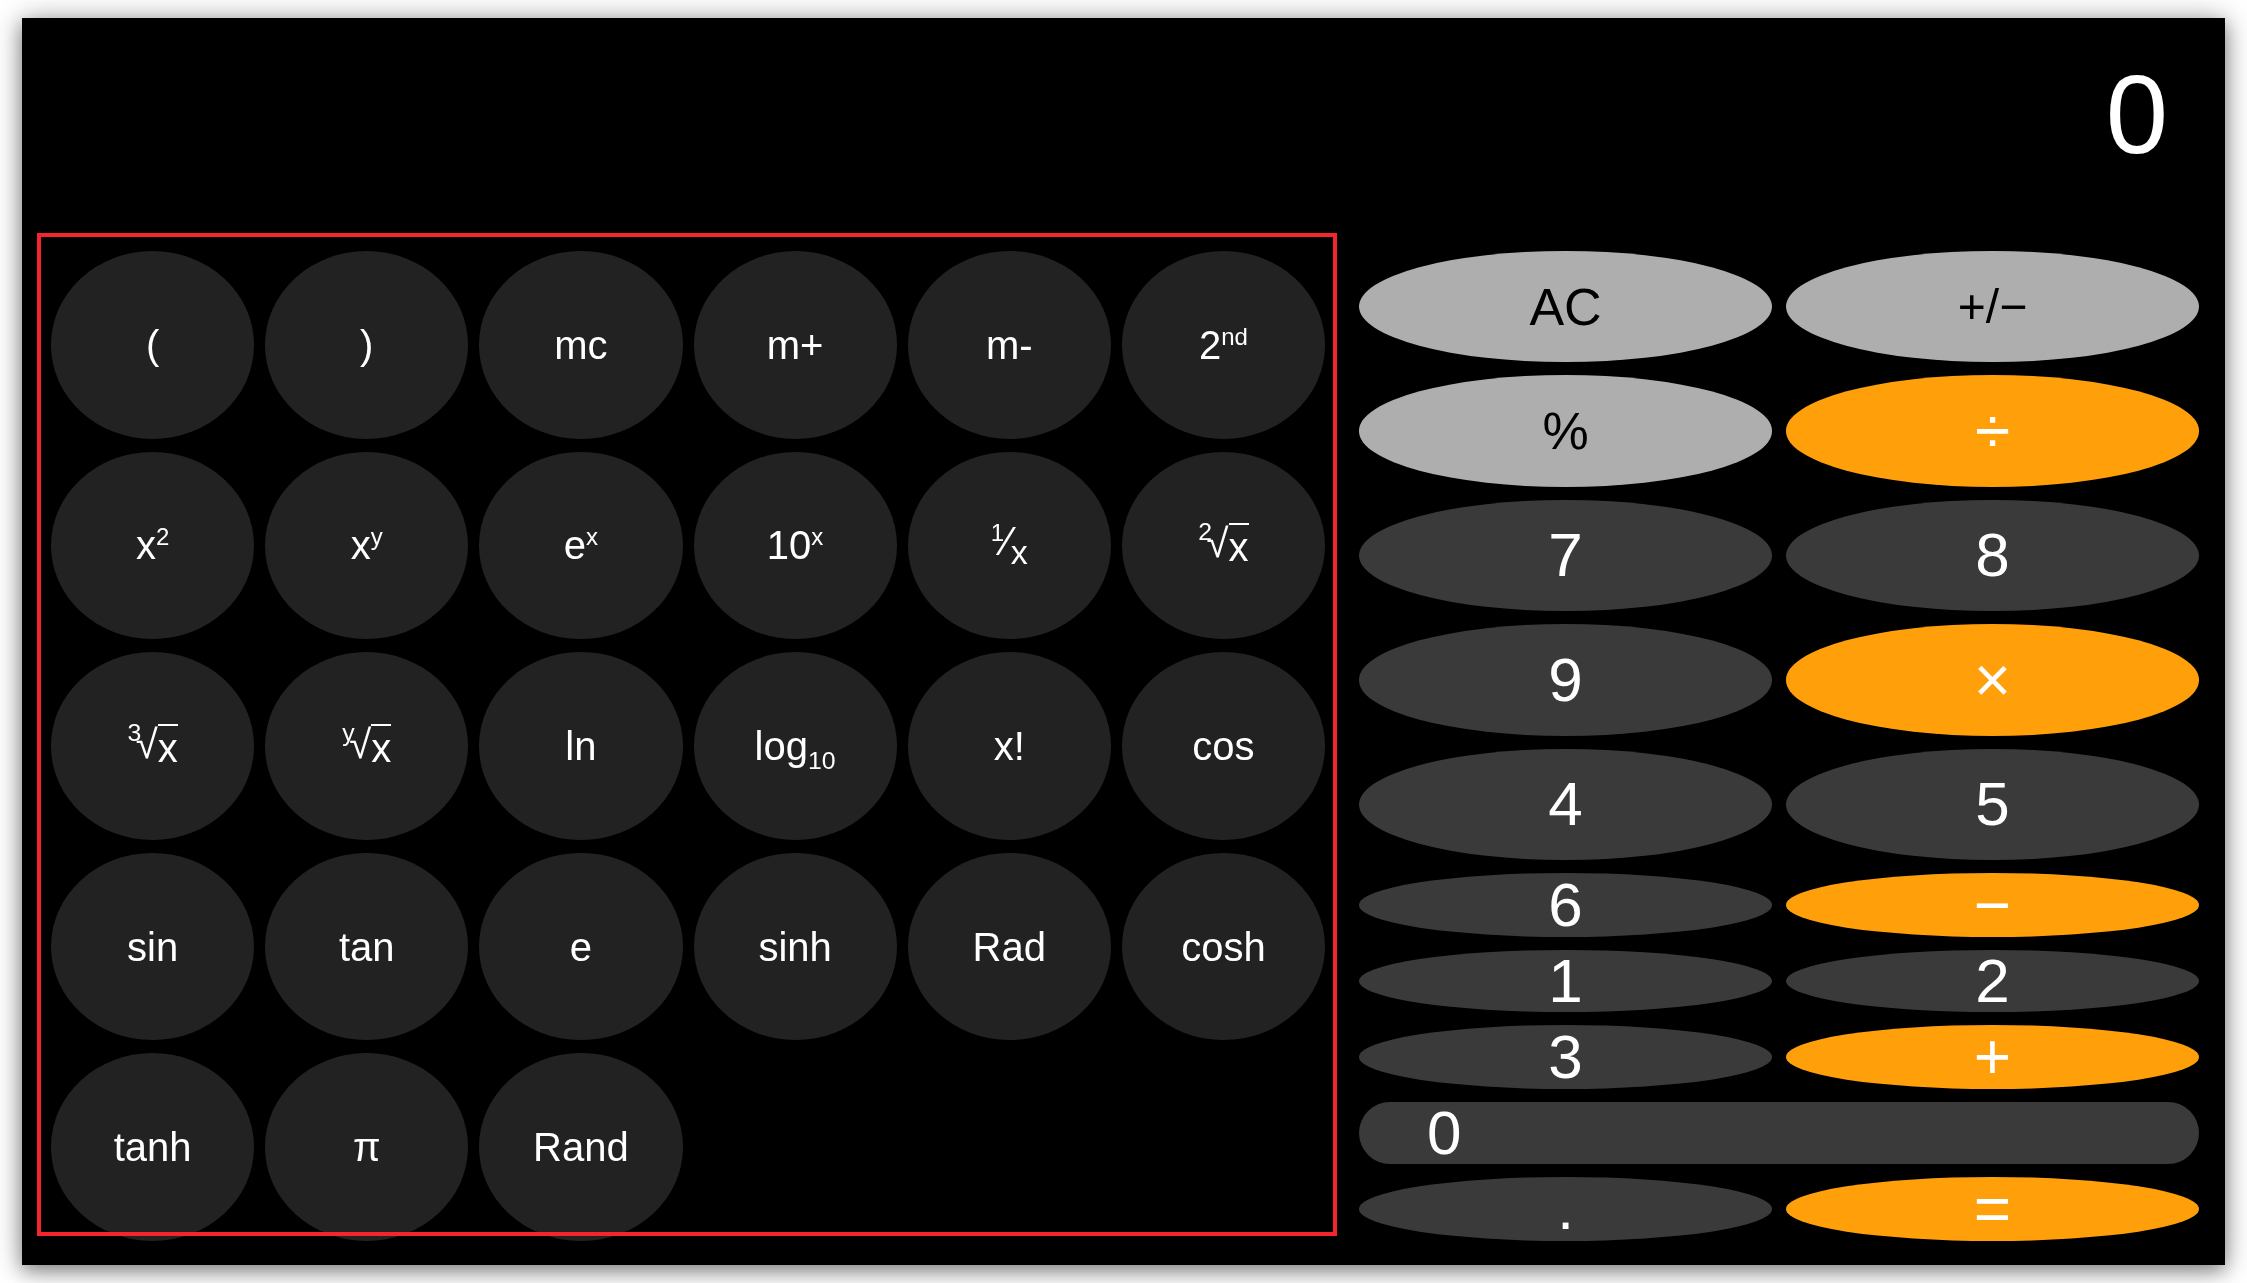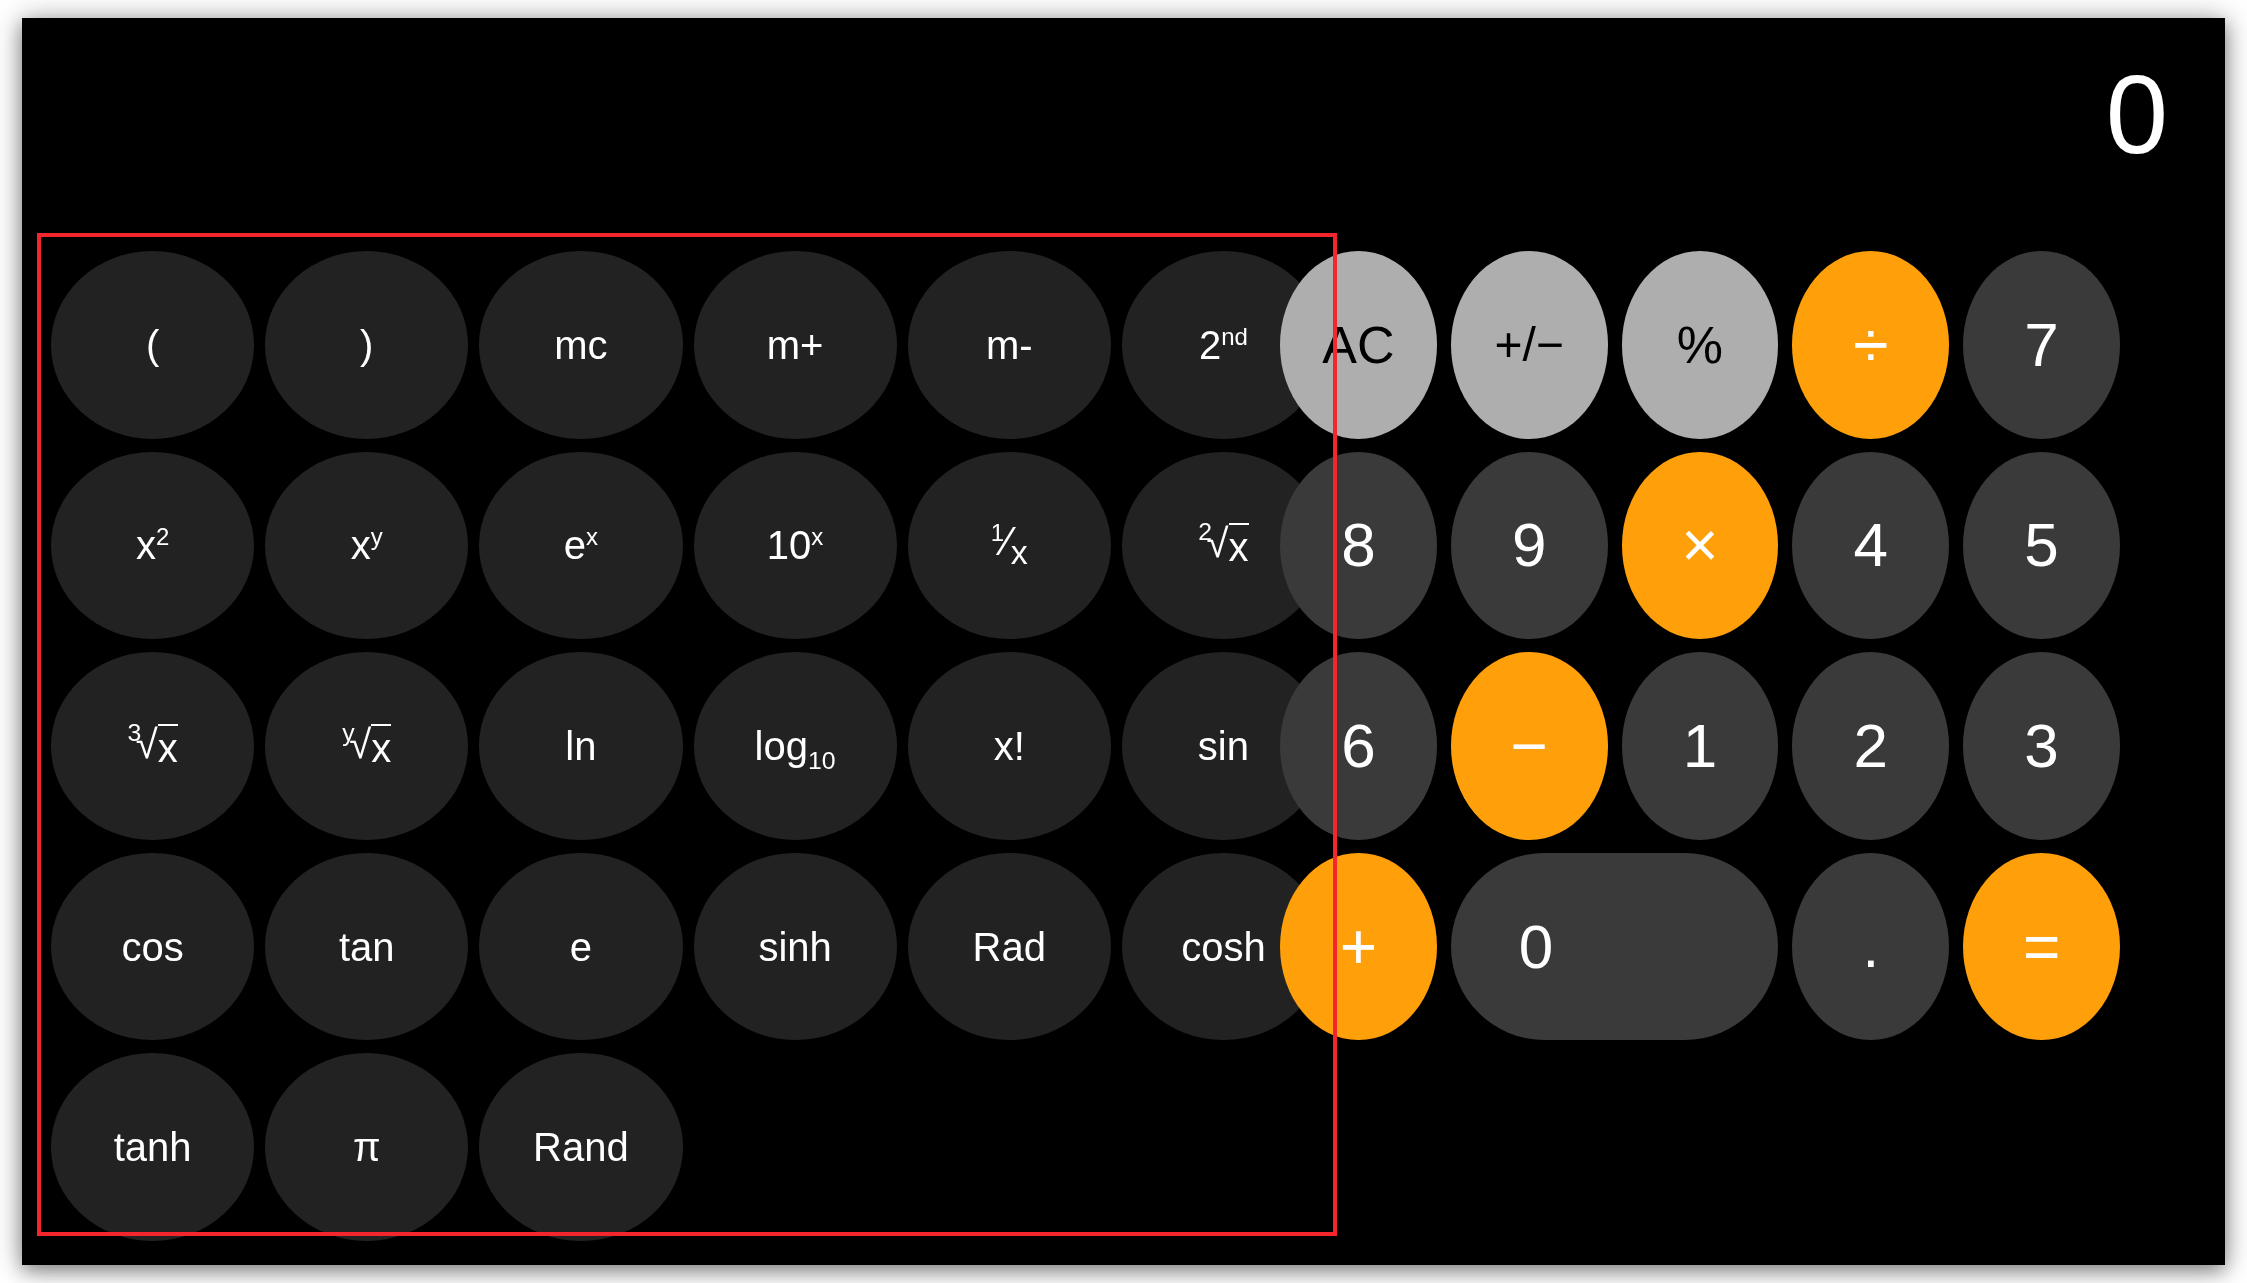--- a/index.html
+++ b/index.html
@@ -88,26 +88,26 @@
     width: 1300px;
     height: 1003px;
     border: 4px solid #f5252d;
     pointer-events: none;
     z-index: 50;
   }
 
   
   #num-pad {
     position: absolute;
-    left: 1248px;
+    left: 1327px;
     top: 15px;
     width: 866px;
     height: 1010px;
     display: grid;
-    grid-template-columns: repeat(5, 1fr);
+    grid-template-columns: repeat(2, 1fr);
     grid-template-rows: repeat(5, 1fr);
     gap: 13px 14px;
     padding: 10px 16px 10px 10px;
   }
 
   
   .key {
     display: flex;
     align-items: center;
     justify-content: center;
@@ -257,24 +257,24 @@
           <button class="key sci">
             <span>ln</span>
           </button>
           <button class="key sci">
             <span><span>log</span><span class="sub">10</span></span>
           </button>
           <button class="key sci">
             <span>x!</span>
           </button>
           <button class="key sci">
+            <span>cos</span>
+          </button>
+          <button class="key sci">
             <span>sin</span>
-          </button>
-          <button class="key sci">
-            <span>cos</span>
           </button>
           <button class="key sci">
             <span>tan</span>
           </button>
           <button class="key sci">
             <span>e</span>
           </button>
           <button class="key sci">
             <span>sinh</span>
           </button>

